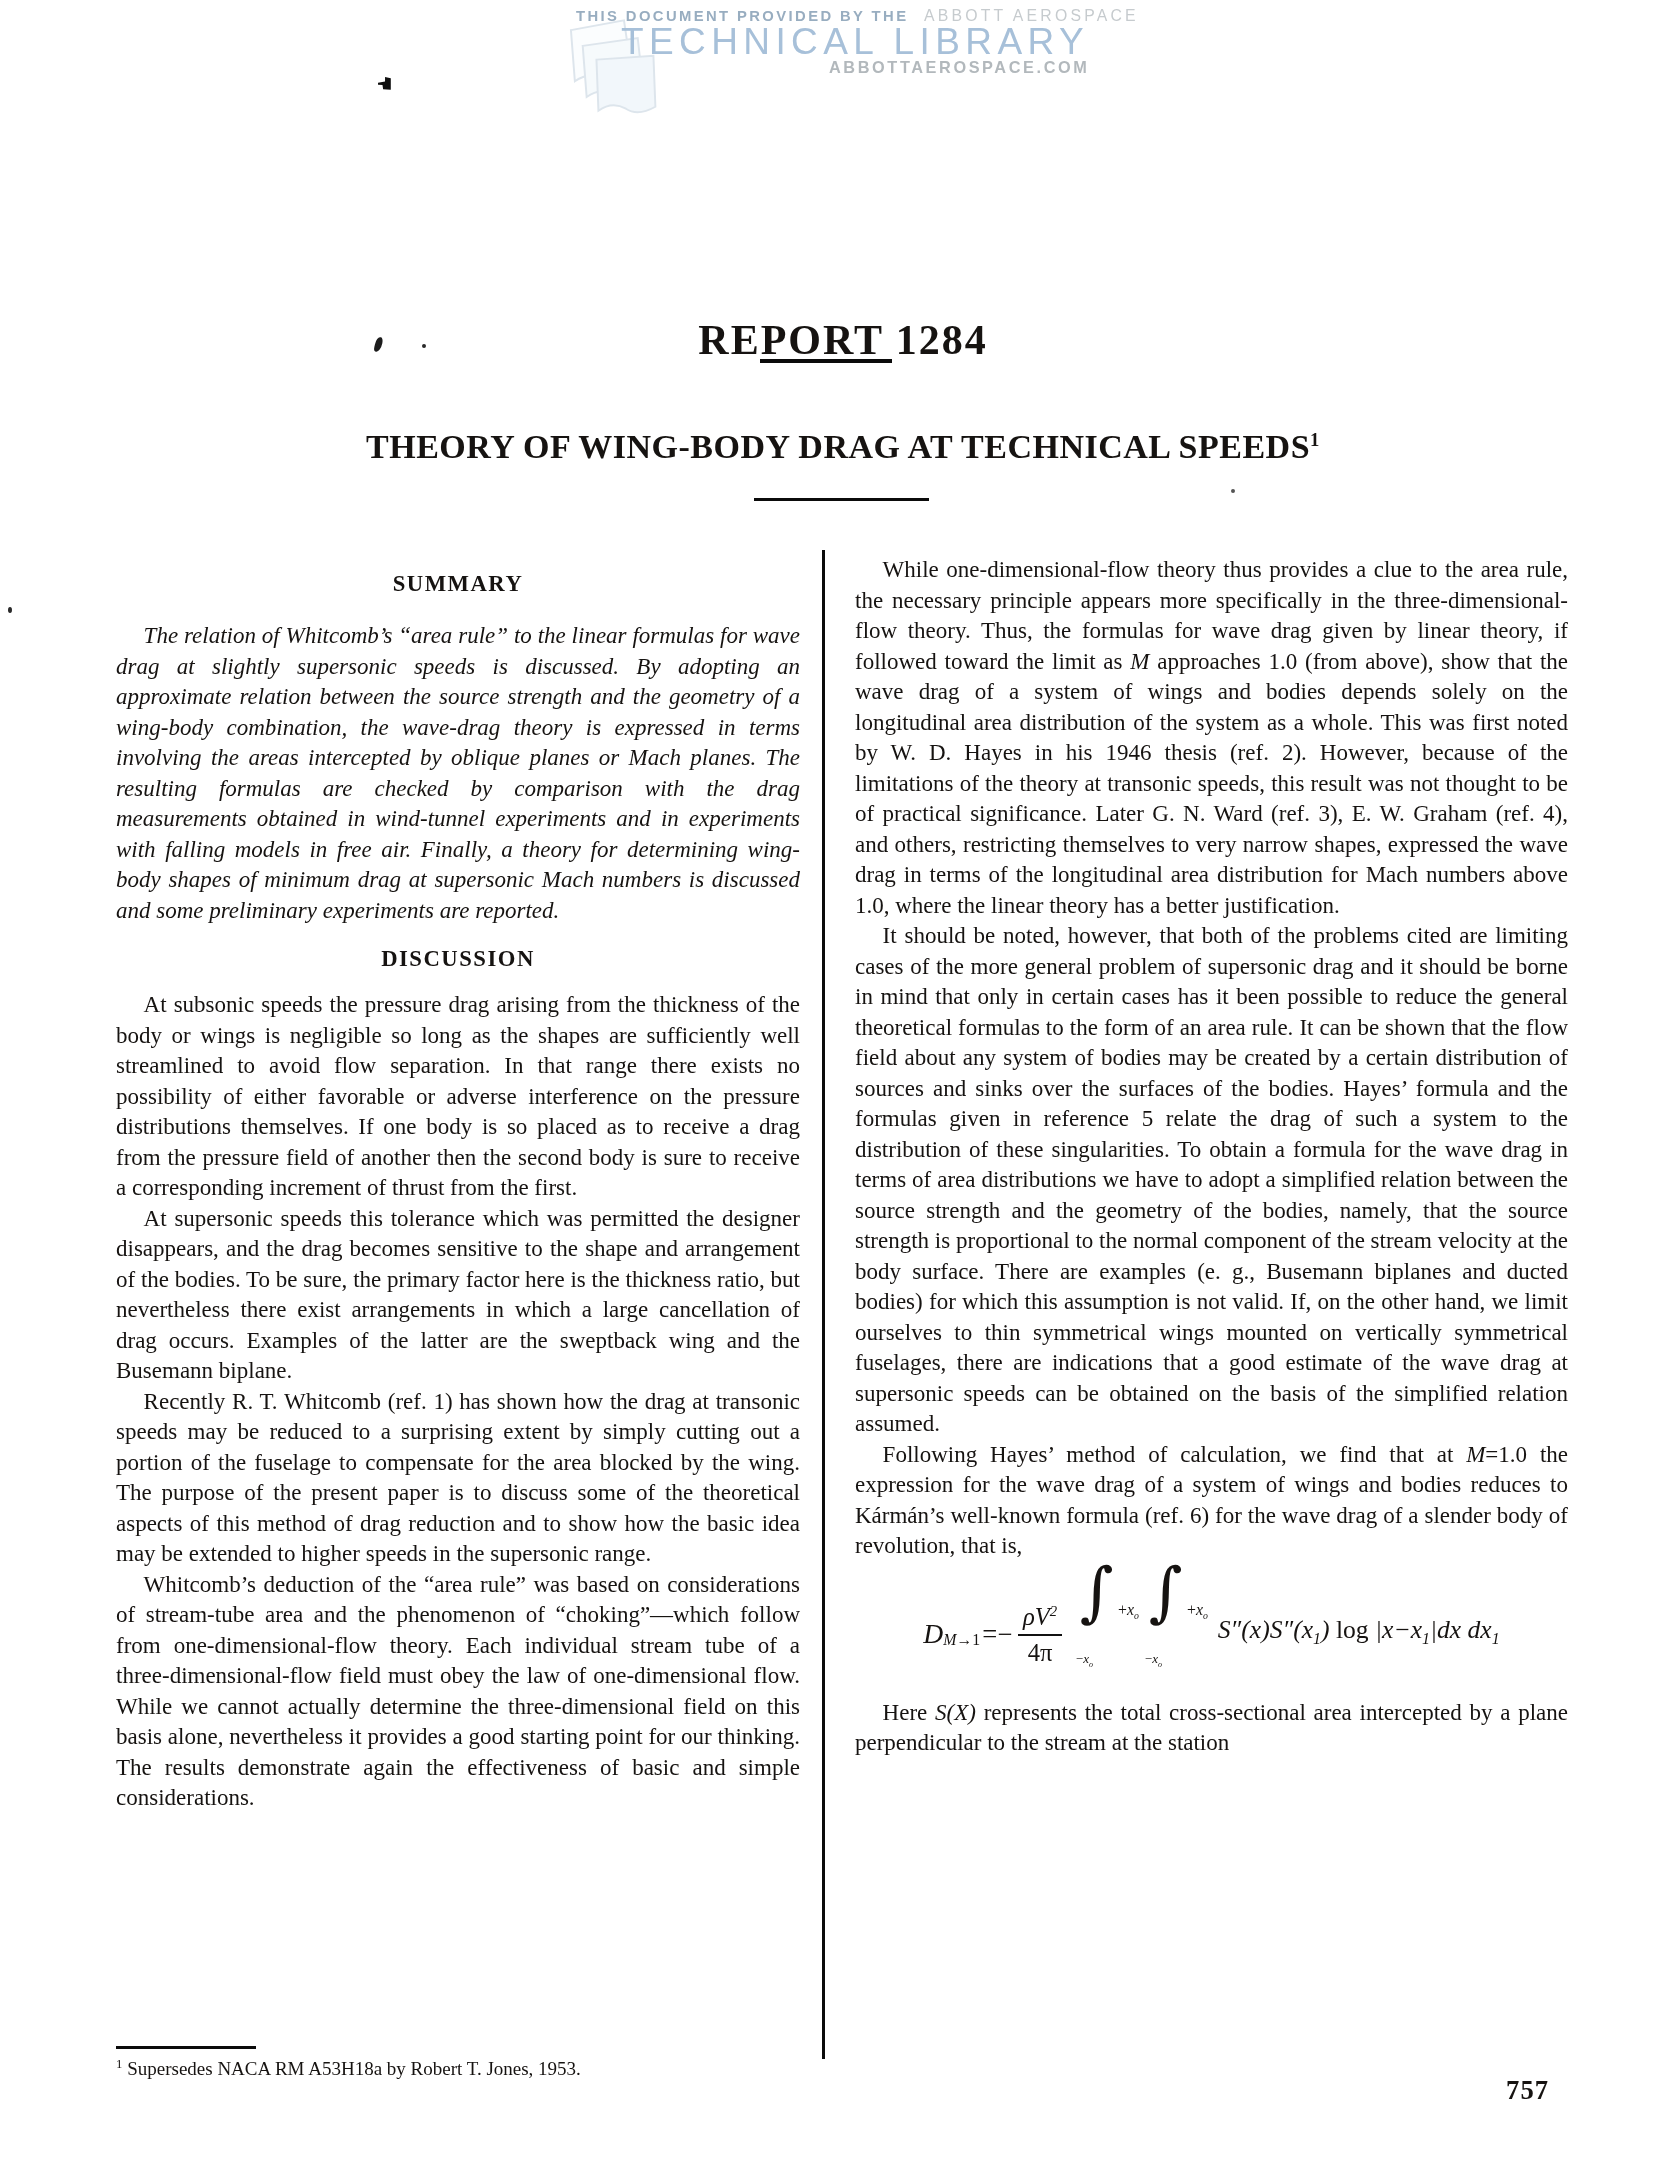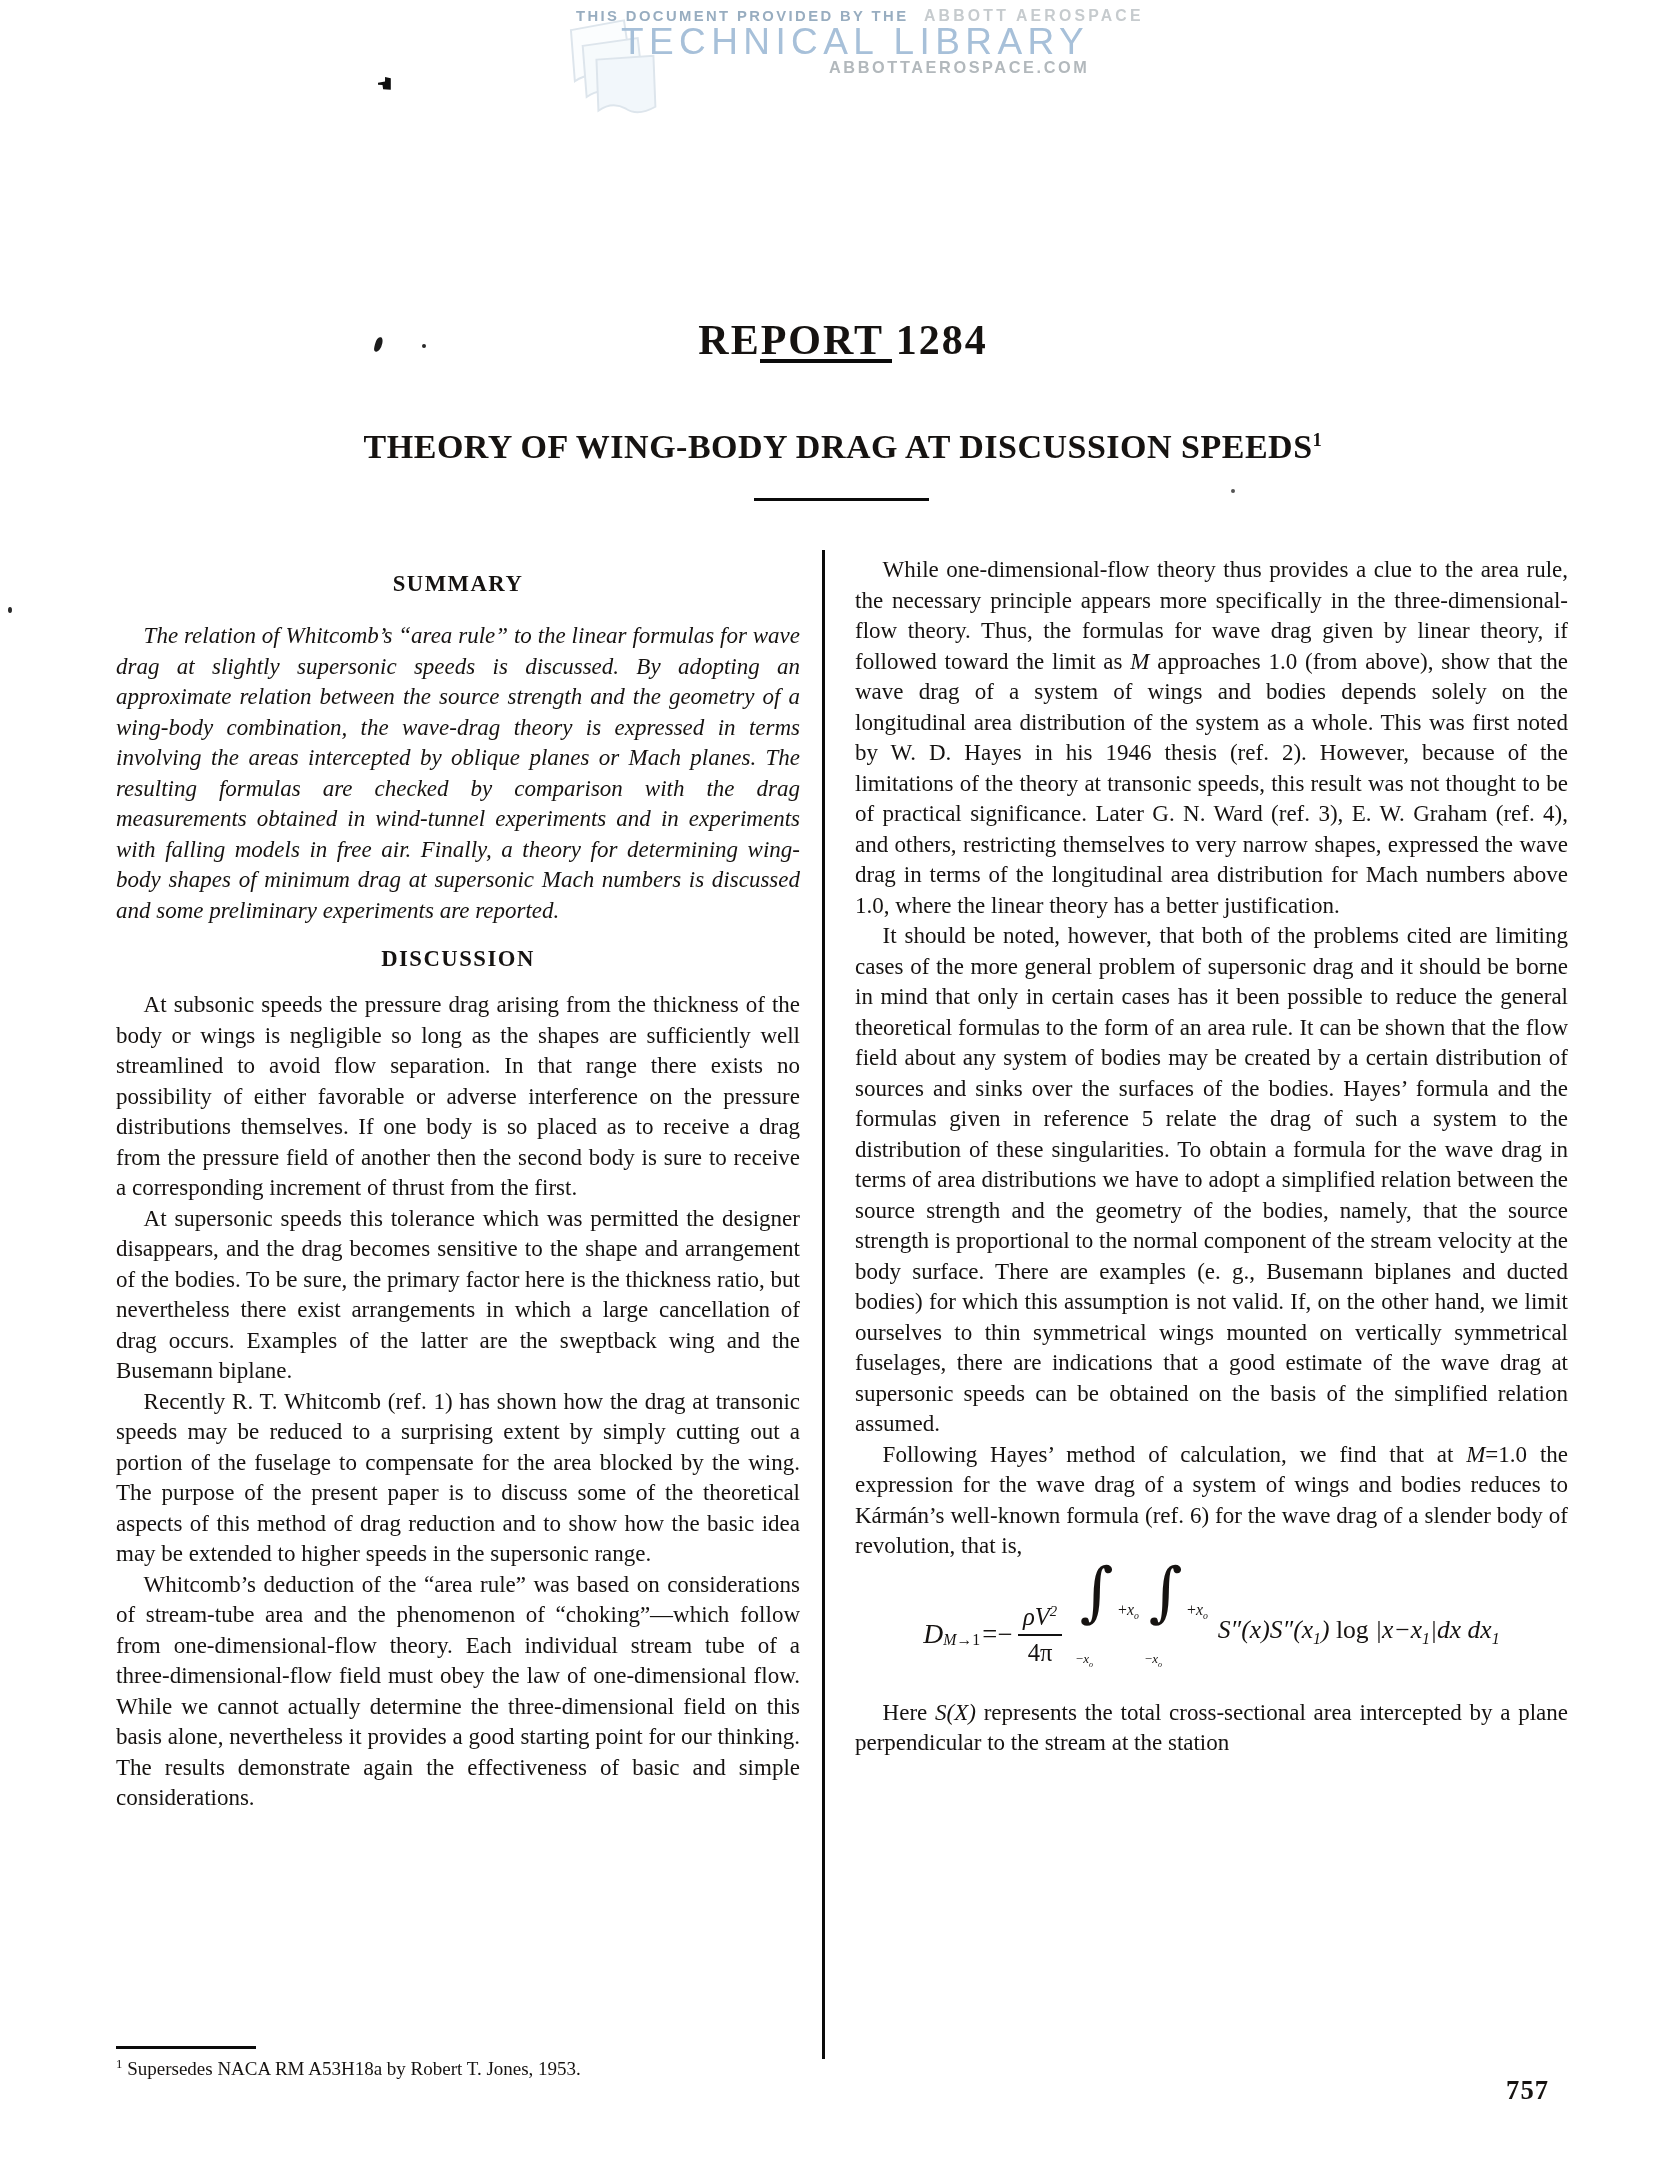--- a/index.html
+++ b/index.html
@@ -6,21 +6,21 @@
   .page{
     position:relative;width:1681px;height:2176px;background:#ffffff;
     font-family:"Liberation Serif","DejaVu Serif",serif;color:#161311;
     overflow:hidden;margin:0 auto;
   }
   .it{font-style:italic;}
   
   .wm{position:absolute;font-family:"Liberation Sans","DejaVu Sans",sans-serif;white-space:nowrap;}
   .wm-docicon{position:absolute;left:567px;top:15.8px;}
   .wm-line1a{left:576px;top:7.9px;font-size:14.8px;letter-spacing:2.4px;color:#98adc0;font-weight:700;}
-  .wm-line1b{left:924px;top:6.9px;font-size:15.8px;letter-spacing:3.2px;color:#c6cbce;font-weight:700;}
+  .wm-line1b{left:924px;top:6.9px;font-size:15.8px;letter-spacing:3.2px;color:#c6cbce;font-weight:400;}
   .wm-title{left:621px;top:20.7px;font-size:37px;letter-spacing:5.4px;color:#a7c0d9;font-weight:400;}
   .wm-url{left:829px;top:58px;font-size:16.3px;letter-spacing:2.6px;color:#b2b8bc;font-weight:700;}
   
   .blob{position:absolute;left:378px;top:77px;width:12.8px;height:12.8px;background:#101010;
         clip-path:polygon(0 45%,55% 35%,55% 0,100% 10%,100% 100%,40% 95%,35% 62%,0 60%);}
   .comma{position:absolute;left:375px;top:337px;width:6.9px;height:14.8px;background:#1c1c1c;
         border-radius:60% 40% 70% 30%;transform:rotate(12deg);}
   .dot-a{position:absolute;left:422px;top:344px;width:3.9px;height:3.9px;background:#2a2a2a;border-radius:50%;}
   .dot-b{position:absolute;left:7.9px;top:607px;width:3.9px;height:5.9px;background:#2a2a2a;border-radius:50%;}
   .dot-c{position:absolute;left:1231px;top:489px;width:3.9px;height:3.9px;background:#555;border-radius:50%;}
@@ -87,21 +87,21 @@
 
   <div class="blob"></div>
   <div class="comma"></div>
   <div class="dot-a"></div>
   <div class="dot-b"></div>
   <div class="dot-c"></div>
 
   <div class="head-band report-number">REPORT 1284</div>
   <div class="rule rule-1"></div>
   <div class="head-band main-title">
-    <span>THEORY OF WING-BODY DRAG AT DISCUSSION SPEEDS</span><sup>1</sup>
+    <span>THEORY OF WING-BODY DRAG AT TECHNICAL SPEEDS</span><sup>1</sup>
   </div>
   <div class="rule rule-2"></div>
 
   <div class="rule divider"></div>
 
   <div class="col col-left">
     <div class="col-heading">SUMMARY</div>
     <p class="summary-text"><span class="it">The relation of Whitcomb’s “area rule” to the linear formulas for wave drag at slightly supersonic speeds is discussed.  By adopting an approximate relation between the source strength and the geometry of a wing-body combination, the wave-drag theory is expressed in terms involving the areas intercepted by oblique planes or Mach planes.  The resulting formulas are checked by comparison with the drag measurements obtained in wind-tunnel experiments and in experiments with falling models in free air.  Finally, a theory for determining wing-body shapes of minimum drag at supersonic Mach numbers is discussed and some preliminary experiments are reported.</span></p>
     <div class="col-heading second">DISCUSSION</div>
     <p><span>At subsonic speeds the pressure drag arising from the thickness of the body or wings is negligible so long as the shapes are sufficiently well streamlined to avoid flow separation.  In that range there exists no possibility of either favorable or adverse interference on the pressure distributions themselves.  If one body is so placed as to receive a drag from the pressure field of another then the second body is sure to receive a corresponding increment of thrust from the first.</span></p>

